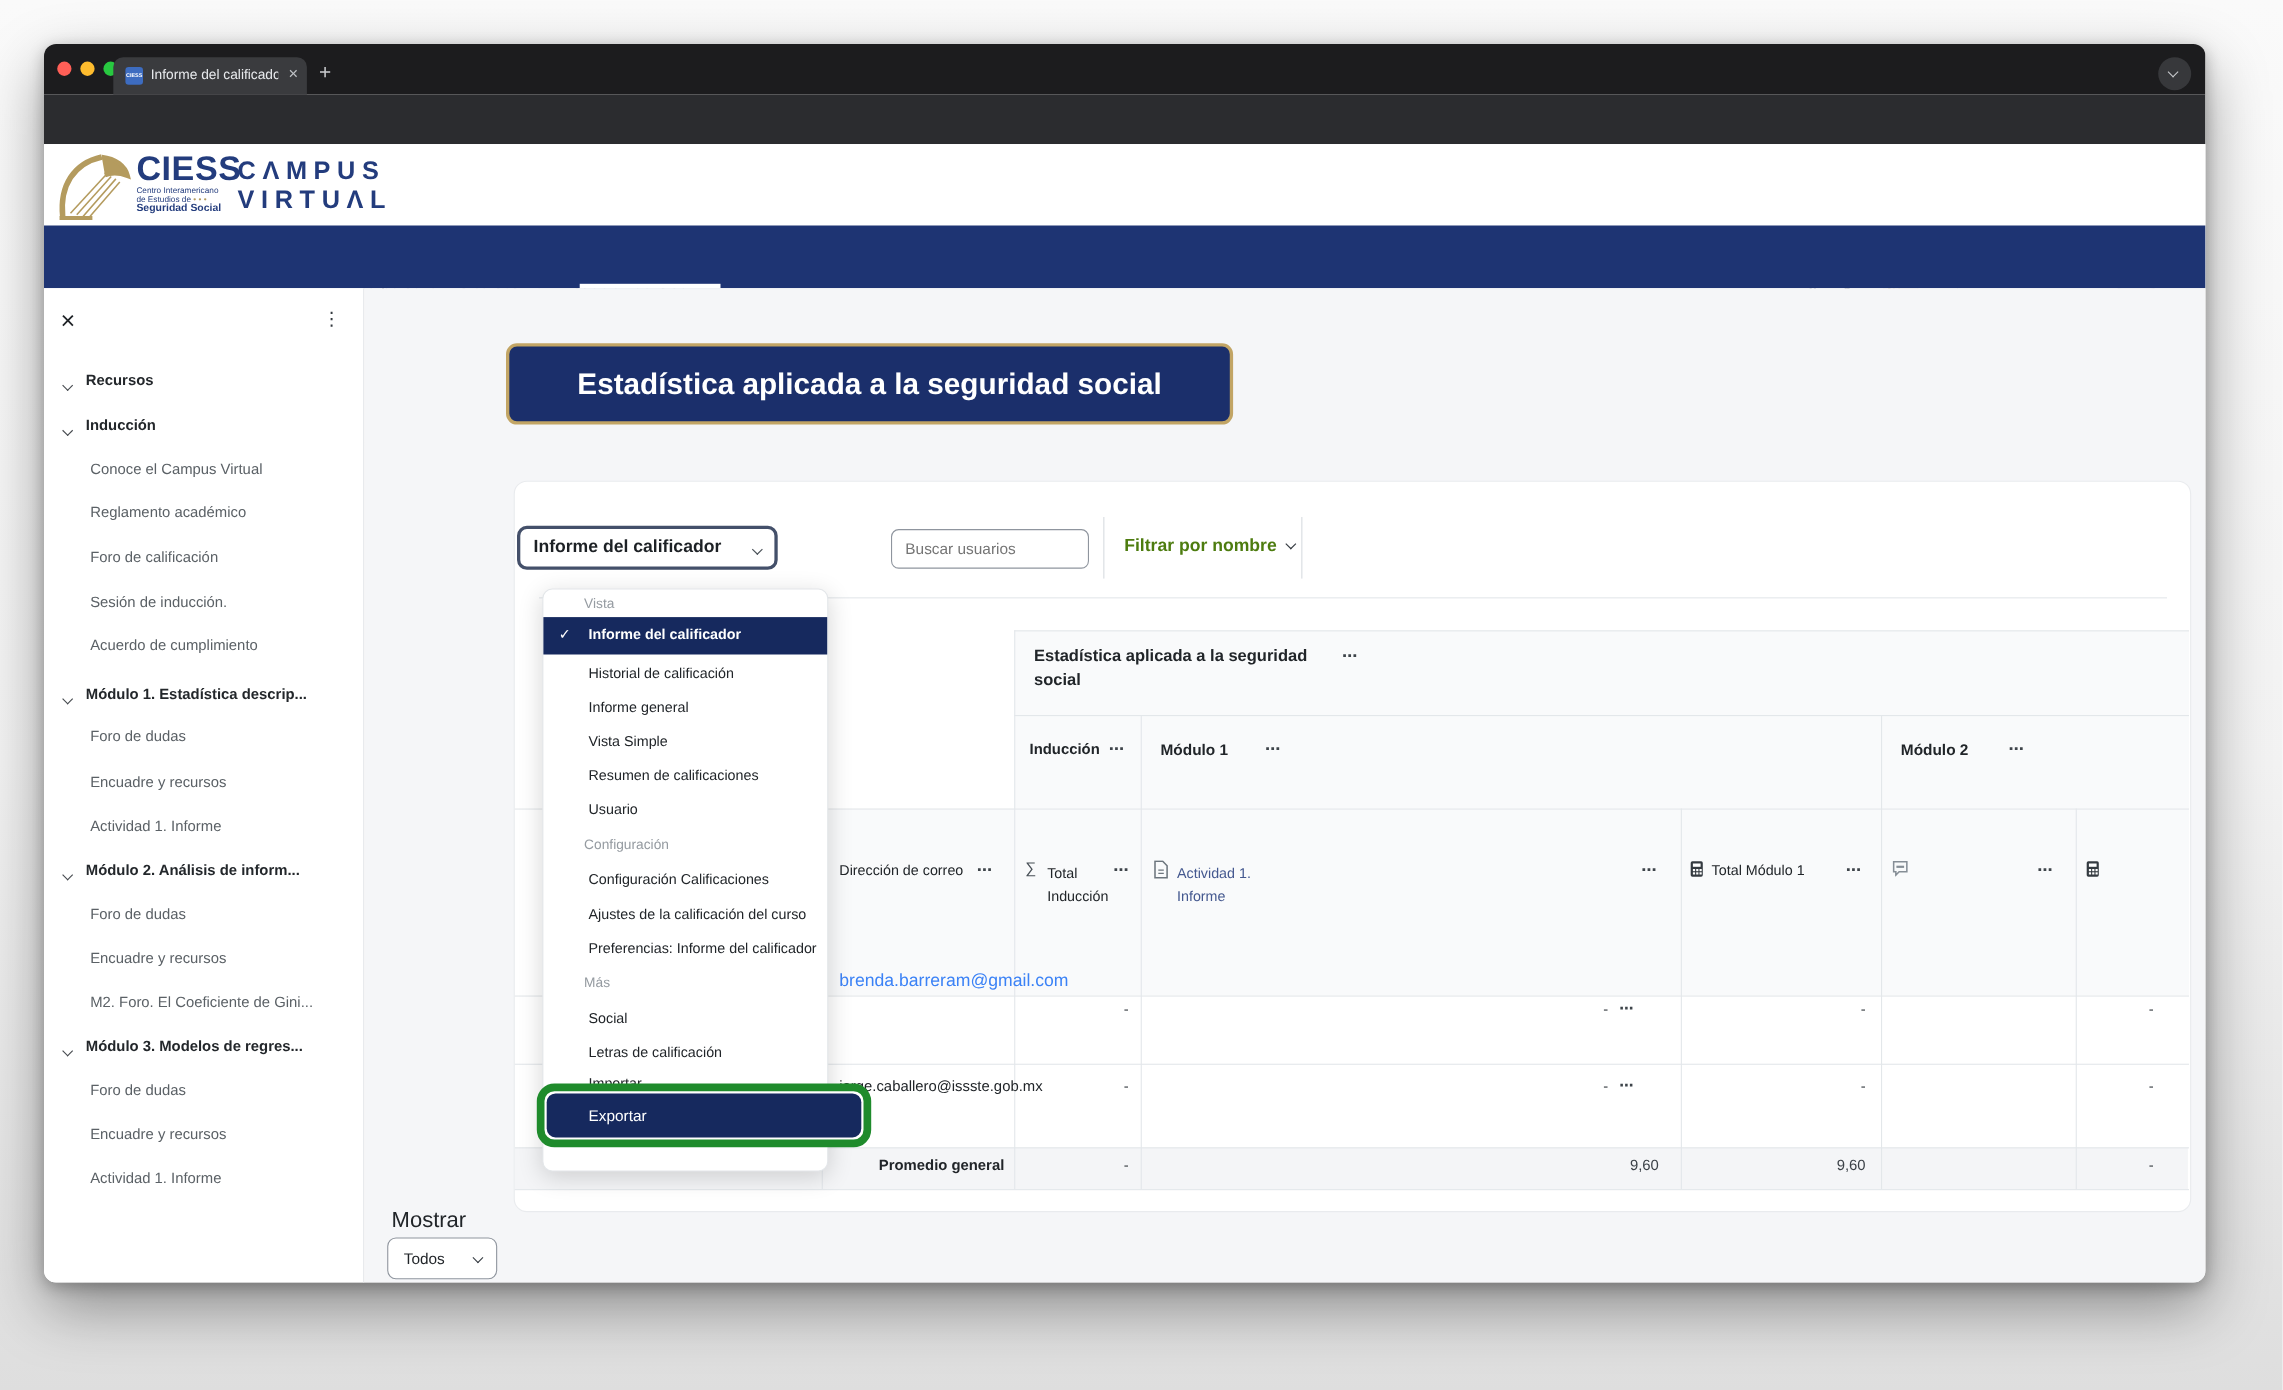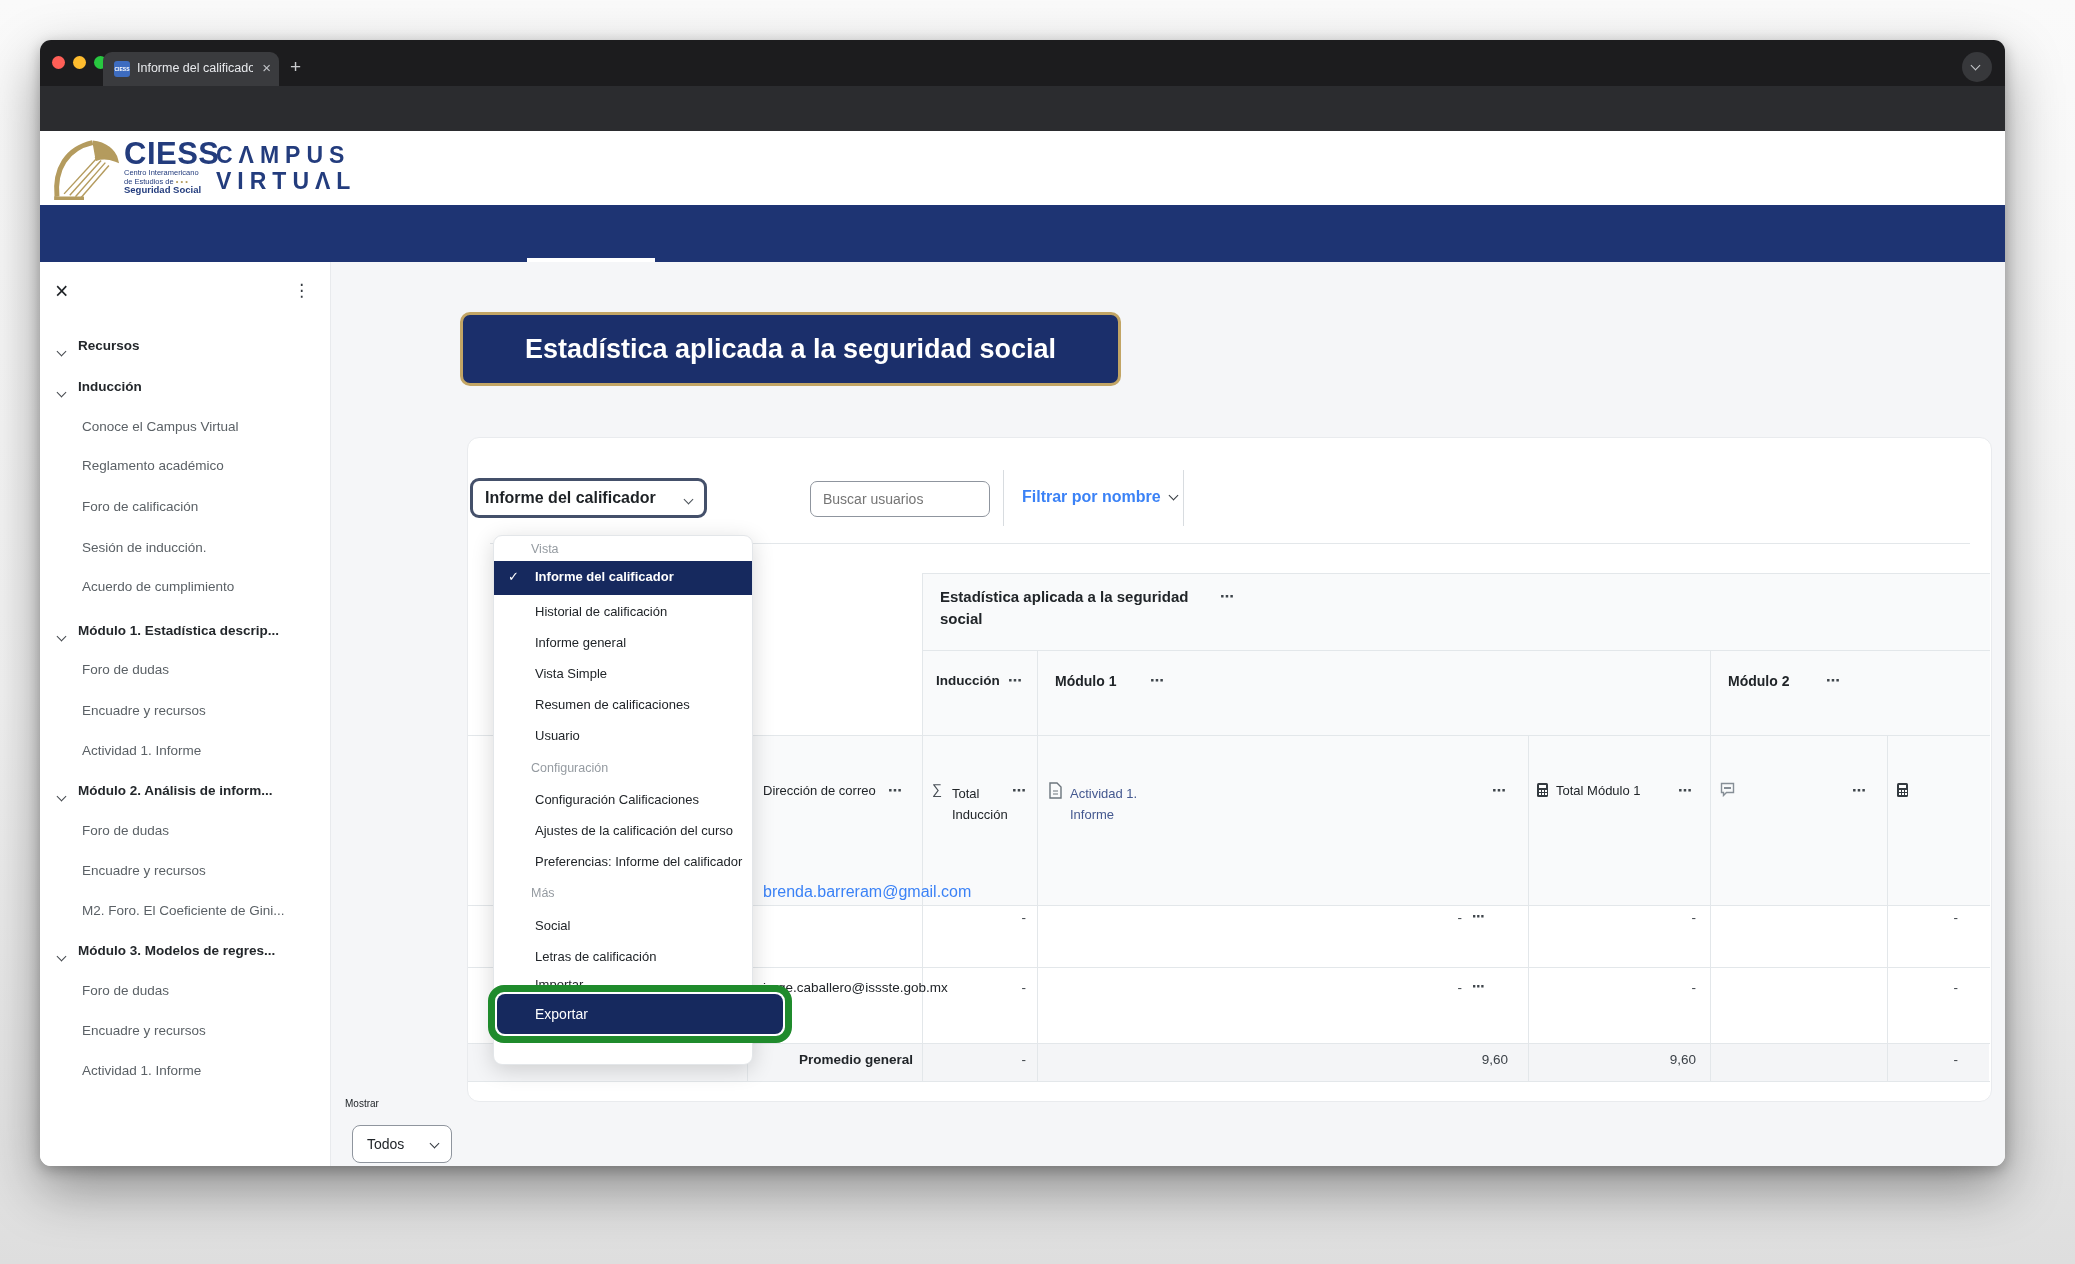--- a/index.html
+++ b/index.html
@@ -248,21 +248,21 @@
   <div class="titlebox">Estadística aplicada a la seguridad social</div>
 
   <div class="card"></div>
 
   <div class="selbtn">
     <span>Informe del calificador</span>
     <span class="chvs" style="position:absolute;right:12px;top:15px;color:#495057"></span>
   </div>
   <input class="search" placeholder="Buscar usuarios" style="">
   <div class="vdiv" style="left:963px;top:430px;height:56px"></div>
-  <span class="txt" style="position:absolute;left:982px;top:448px;font-size:16px;font-weight:700;color:#3b82f6"><span>Filtrar por nombre</span> <span class="chvs" style="margin-left:5px;position:relative;top:-3px;color:#343a40"></span></span>
+  <span class="txt" style="position:absolute;left:982px;top:448px;font-size:16px;font-weight:700;color:#4d7c0f"><span>Filtrar por nombre</span> <span class="chvs" style="margin-left:5px;position:relative;top:-3px;color:#343a40"></span></span>
   <div class="vdiv" style="left:1143px;top:430px;height:56px"></div>
   <div class="hline" style="left:450px;top:503px;width:1480px"></div>
 
   <div class="theadbg" style="left:882px;top:533px;width:1068px;height:162px"></div>
   <div class="theadbg" style="left:707px;top:695px;width:1243px;height:170px"></div>
   <div class="theadbg" style="left:428px;top:1003px;width:1521px;height:38px;background:#f4f5f7"></div>
 
   <div class="hline" style="left:882px;top:533px;width:1068px"></div>
   <div class="hline" style="left:882px;top:610px;width:1068px"></div>
   <div class="hline" style="left:428px;top:695px;width:1522px"></div>
@@ -375,19 +375,19 @@
     <span class="mitem" style="top:413px">Letras de calificación</span>
     <span class="mitem" style="top:441px">Importar</span>
   </div>
 
   <div class="greenbox">
     <div class="greeninner">
       <span style="color:#fff;font-size:14px;padding-left:38px;white-space:nowrap">Exportar</span>
     </div>
   </div>
 
-  <span class="abs txt" style="left:305px;top:1058px;font-size:10px;color:#212529">Mostrar</span>
+  <span class="abs txt" style="left:316px;top:1058px;font-size:20px;color:#212529">Mostrar</span>
   <div class="pagersel">
     <span>Todos</span>
     <span class="chvs" style="position:absolute;right:13px;top:14px;color:#343a40"></span>
   </div>
 
 </div>
 
 </body></html>

